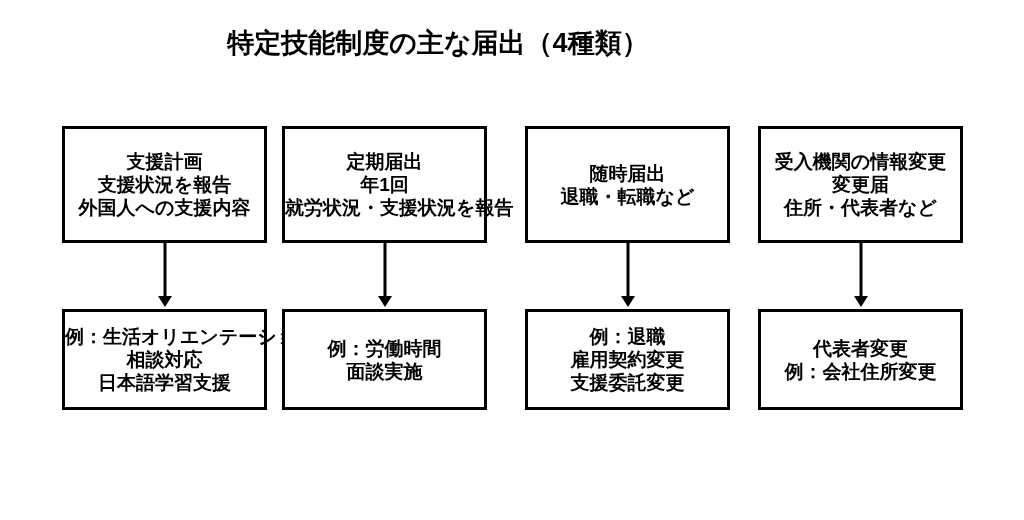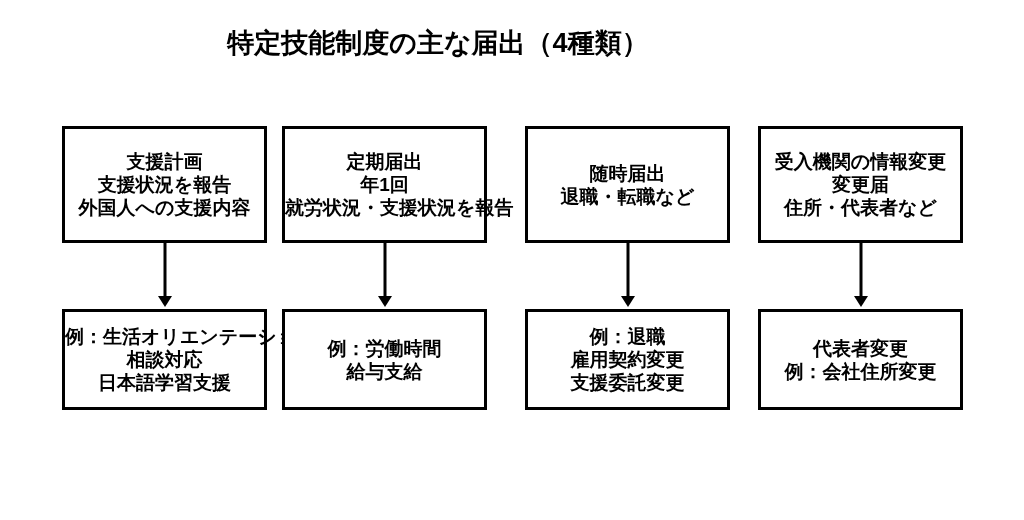--- a/index.html
+++ b/index.html
@@ -107,21 +107,21 @@
       <div class="line">定期届出</div>
       <div class="line">年1回</div>
       <div class="line">就労状況・支援状況を報告</div>
     </div>
     <div class="arrow">
       <div class="arrow-line"></div>
       <div class="arrow-head"></div>
     </div>
     <div class="box bottom-box">
       <div class="line">例：労働時間</div>
-      <div class="line">給与支給</div>
+      <div class="line">面談実施</div>
     </div>
   </div>
 
   <div class="column col3">
     <div class="box top-box">
       <div class="line">随時届出</div>
       <div class="line">退職・転職など</div>
     </div>
     <div class="arrow">
       <div class="arrow-line"></div>

